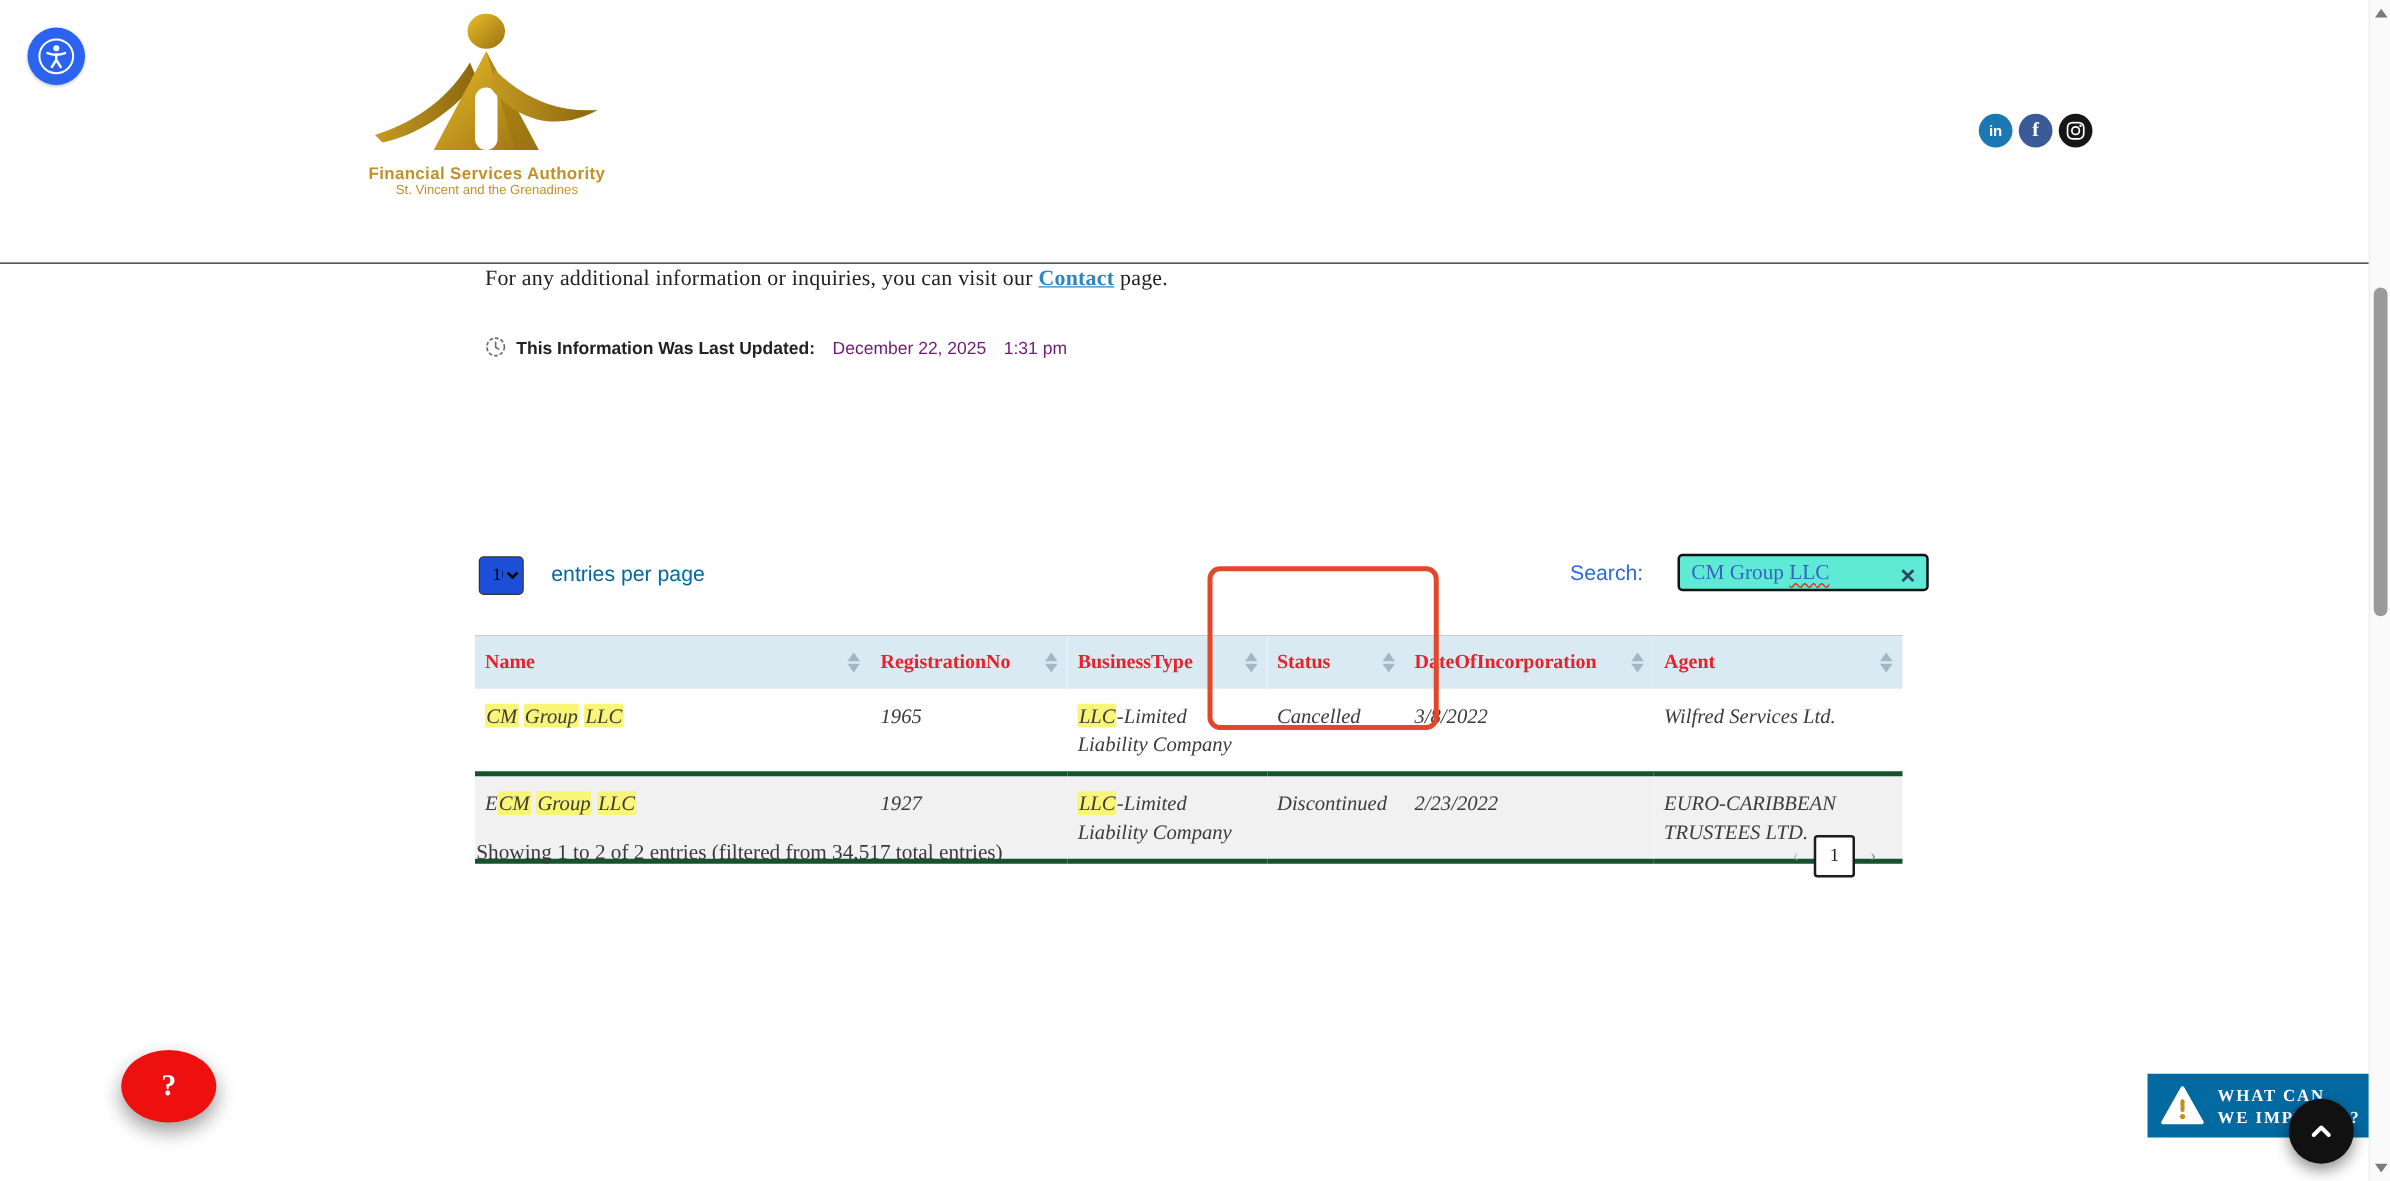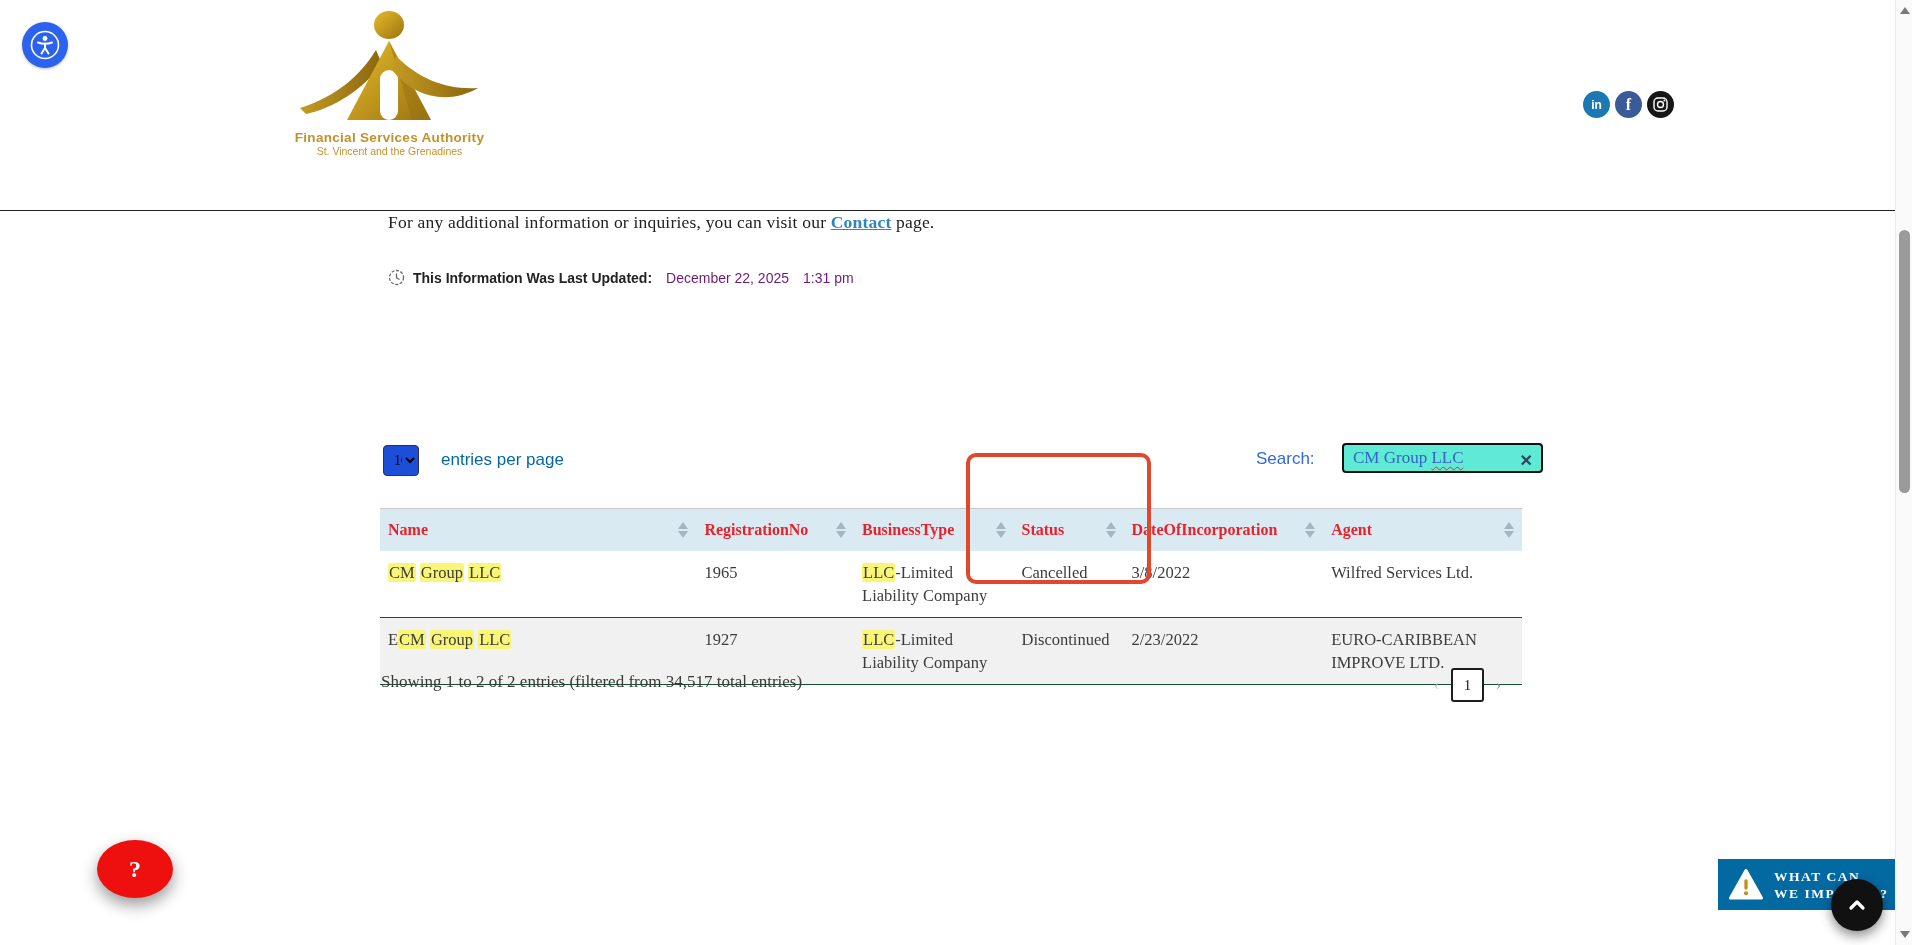--- a/index.html
+++ b/index.html
@@ -53,21 +53,21 @@
   .search-clear { position:absolute; right:8px; top:6px; font-family:"Liberation Sans",sans-serif;
                   font-weight:bold; font-size:16px; color:#33425e; cursor:pointer; }
 
   
   .results { position:absolute; left:380px; top:488px; width:1142px; border-collapse:collapse;
              border-top:1px solid #c9c9c9; font-size:16.5px; color:#3c3c3c;margin-top:20px; }
   .results th { background:#d9eaf3; color:#e8222d; font-weight:bold; text-align:left;
                 padding:12px 24px 12px 8px; font-size:16px; position:relative; cursor:pointer; }
   .results td { padding:10px 14px 10px 8px; vertical-align:top; line-height:23px; }
   .results tr.odd td { background:#f1f1f1; }
-  .results tbody tr { border-bottom:1px solid #14532d; }
+  .results tbody tr { border-bottom:4px solid #14532d;font-style:italic; }
   .sorter { position:absolute; right:8px; top:50%; transform:translateY(-50%); display:flex;
             flex-direction:column; gap:2px; }
   .tri-up   { width:0; height:0; border-left:5px solid transparent; border-right:5px solid transparent;
               border-bottom:7px solid #a4b6c2; }
   .tri-down { width:0; height:0; border-left:5px solid transparent; border-right:5px solid transparent;
               border-top:7px solid #a4b6c2; }
   .hl { background:#f8f577; border-radius:2px; padding:0 1px; }
 
   .summary { position:absolute; left:381px; top:672px; font-size:17px; color:#3a3a3a; }
   .pager { position:absolute; left:1434px; top:668px; display:flex; align-items:center; gap:12px; }
@@ -226,21 +226,21 @@
           <td>Cancelled</td>
           <td>3/8/2022</td>
           <td>Wilfred Services Ltd.</td>
         </tr>
         <tr class="odd">
           <td><span>E</span><span class="hl">CM</span><span> </span><span class="hl">Group</span><span> </span><span class="hl">LLC</span></td>
           <td>1927</td>
           <td><span class="hl">LLC</span><span>-Limited Liability Company</span></td>
           <td>Discontinued</td>
           <td>2/23/2022</td>
-          <td>EURO-CARIBBEAN IMPROVE LTD.</td>
+          <td>EURO-CARIBBEAN TRUSTEES LTD.</td>
         </tr>
       </tbody>
   </table>
 
   <div class="summary">Showing 1 to 2 of 2 entries (filtered from 34,517 total entries)</div>
 
   <div class="pager">
     <span class="nav-prev">‹</span>
     <span class="pg">1</span>
     <span class="nav-next">›</span>

